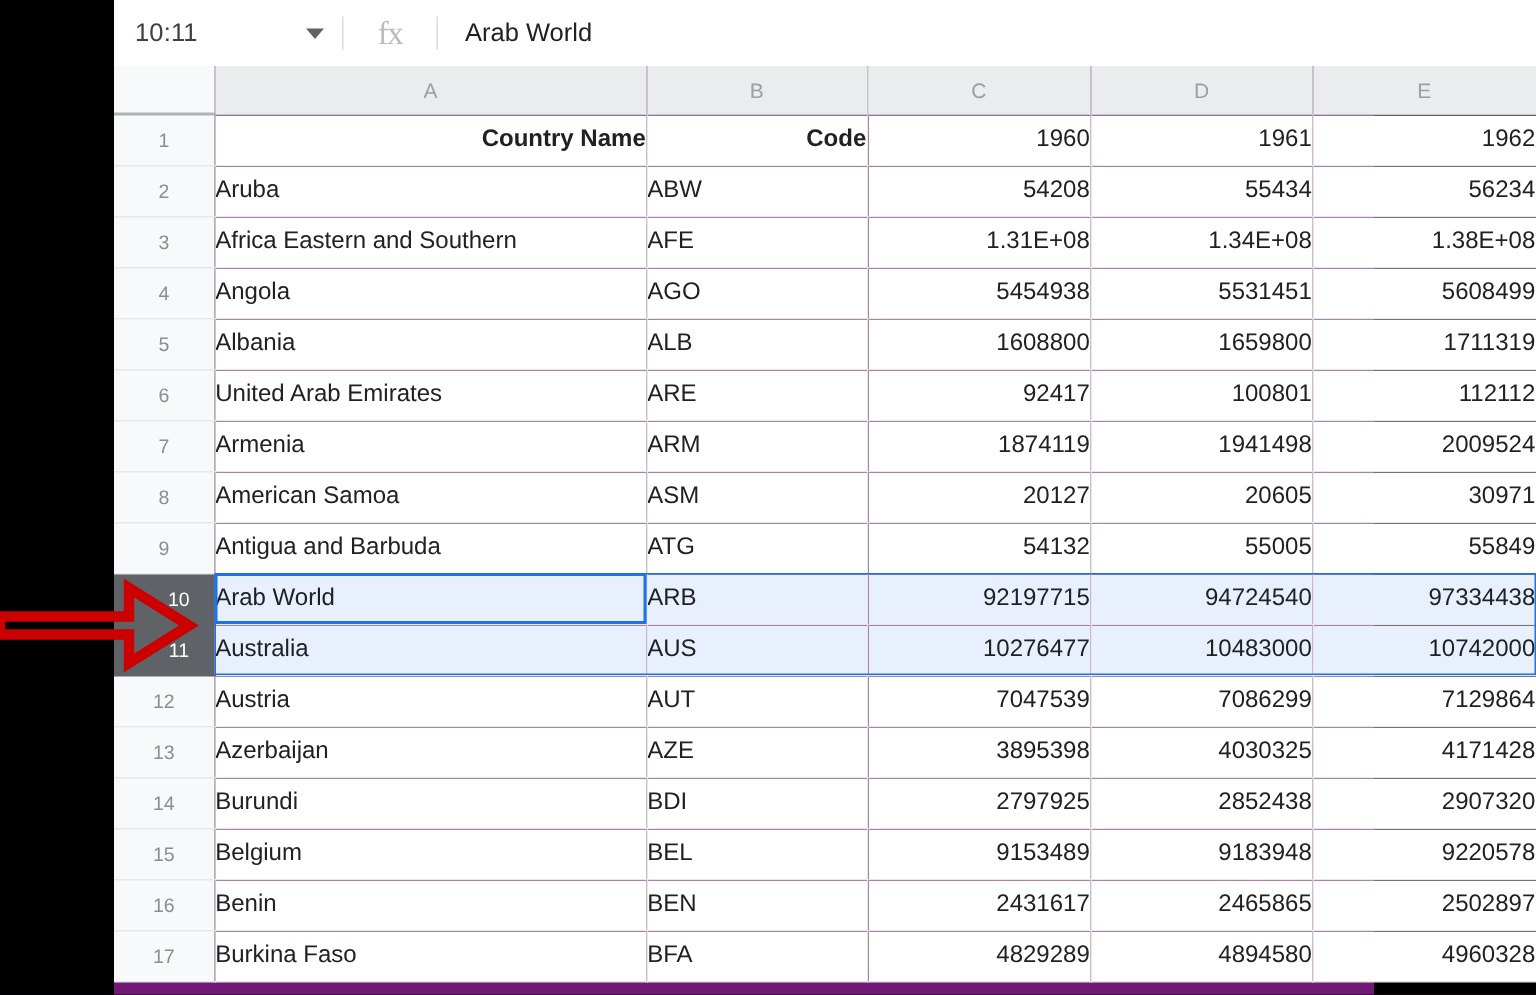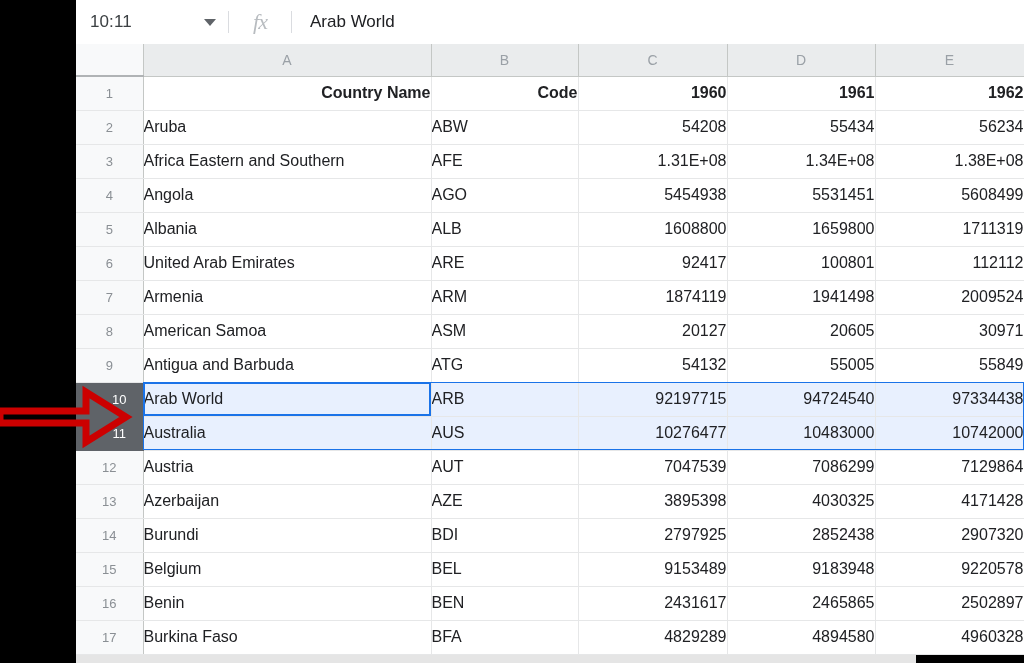--- a/index.html
+++ b/index.html
@@ -13,21 +13,21 @@
 
   
   .gutter {
     position:absolute; left:0; top:0; width:76px; height:663px;
     background:#000;
   }
 
   
   .sheet {
     position:absolute; left:76px; top:0; width:840px; height:663px;
-    background:#e5e5e5;
+    background:#701a75;
   }
 
   
   .formula-bar {
     position:absolute; left:0; top:0; width:948px; height:44px;
     background:#fff; display:flex; align-items:center;
   }
   .name-box {
     width:152px; height:44px; display:flex; align-items:center;
     justify-content:space-between; padding:0 12px 0 14px;
@@ -39,21 +39,21 @@
   .caret {
     width:0; height:0; border-left:6px solid transparent;
     border-right:6px solid transparent; border-top:7px solid #5f6368;
   }
   .divider { width:1px; height:22px; background:#dadce0; }
   .fx-box {
     width:62px; height:44px; display:flex; align-items:center;
     justify-content:center;
   }
   .fx-glyph {
-    font-family:"Liberation Serif", serif; font-style:italic;
+    font-family:"Liberation Serif", serif; 
     font-size:22px; color:#b8bcc0; letter-spacing:-1px;
   }
   .formula-input {
     flex:1; height:44px; display:flex; align-items:center;
     padding-left:18px; font-size:17px; color:#202124;
   }
 
   
   .grid {
     position:absolute; left:0; top:44px; width:948px; height:619px;
@@ -97,21 +97,21 @@
     border-right:1px solid #e6e7e8;
     border-bottom:1px solid #e6e7e8;
     vertical-align:middle;
     font-size:16px; color:#202124;
     padding:0 9px;
     white-space:nowrap; overflow:hidden;
   }
   .cell.name  { font-weight:normal; text-align:left; }
   .cell.code  { font-weight:400; text-align:left; }
   .cell.num   { font-weight:400; text-align:right; }
-  .cell.hdrnum{ font-weight:bold; text-align:right; }
+  .cell.hdrnum{ font-weight:normal; text-align:right; }
   .cell.hdrtxt{ font-weight:bold; text-align:right; }
 
   
   tr.selrow .cell { background:#e8f0fe; }
 
   
   .sel-outline {
     position:absolute; pointer-events:none;
     border:1px solid #1a73e8;
   }

